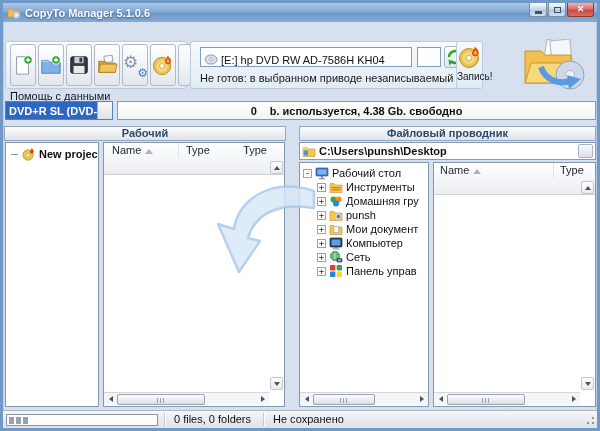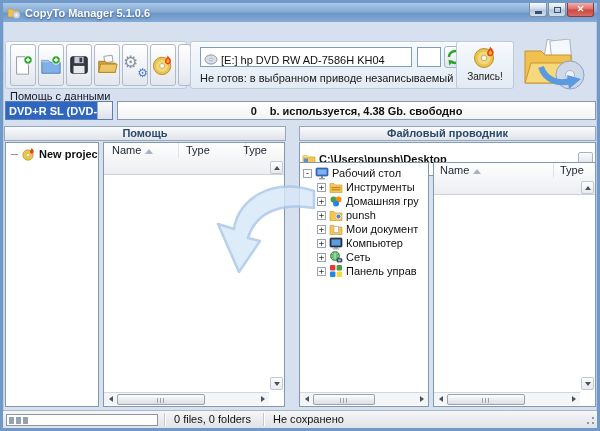--- a/index.html
+++ b/index.html
@@ -36,21 +36,21 @@
   .tb-drive{left:187px;width:272px;}
   .combo{background:#fff;border:1px solid #7f9db9;display:flex;align-items:flex-end;font-size:11px;color:#111;}
   .drive-combo{position:absolute;left:9px;top:5px;width:212px;height:20px;padding:0 3px;}
   .drive-combo .lbl{white-space:nowrap;overflow:hidden;}
   .sub-combo{position:absolute;left:226px;top:5px;width:24px;height:20px;padding:0 3px;}
   .combo-arrow{margin-left:auto;flex:none;}
   .tri-down{width:0;height:0;border-left:3.5px solid transparent;border-right:3.5px solid transparent;border-top:4px solid #3e4document;border-top-color:#3e4854;}
   .refresh-btn{position:absolute;left:253px;top:4px;width:22px;height:22px;border:1px solid #a8b4c4;border-radius:3px;background:linear-gradient(#ffffff,#dfe5ec);display:flex;align-items:center;justify-content:center;}
   .drive-status{position:absolute;left:9px;top:30px;font-size:11px;color:#1a1a1a;white-space:nowrap;}
 
-  .tb-burn{left:453px;width:58px;text-align:center;}
+  .tb-burn{left:453px;width:27px;text-align:center;}
   .tb-burn .burn-ic{margin:3px auto 0;width:24px;height:24px;}
   .tb-burn .burn-lbl{font-size:10px;color:#1a1a1a;margin-top:2px;}
   .tb-logo{position:absolute;left:512px;top:0;width:78px;height:52px;}
 
   
   .project-label{position:absolute;left:7px;top:87px;font-size:11px;color:#151526;}
   .media-combo{position:absolute;left:2px;top:98px;width:108px;height:19px;border:1px solid #5a7fb5;background:#fff;display:flex;}
   .media-sel{flex:1;background:#2f66c0;color:#fff;font-size:11px;font-weight:bold;display:flex;align-items:center;padding-left:3px;white-space:nowrap;overflow:hidden;}
   .media-arrow{width:15px;background:linear-gradient(#f8fafc,#dde2e9);border-left:1px solid #9ab0cc;display:flex;align-items:center;justify-content:center;}
   .capacity-bar{position:absolute;left:114px;top:98px;width:479px;height:19px;background:linear-gradient(#ffffff,#f2f3f5);border:1px solid #8a98aa;display:flex;align-items:center;justify-content:center;font-size:11px;font-weight:bold;color:#101010;}
@@ -59,21 +59,21 @@
   
   .panel{position:absolute;top:123px;height:282px;}
   .panel-left{left:1px;width:282px;}
   .panel-right{left:296px;width:297px;}
   .panel-header{position:absolute;left:0;top:0;right:0;height:15px;background:linear-gradient(#fafbfc,#dfe4ea);border:1px solid #97a6ba;font-size:11px;font-weight:bold;color:#2b4a6b;text-align:center;line-height:13px;}
   .databox{position:absolute;background:#fff;border:1px solid #8298b0;overflow:hidden;}
 
   .ltree{left:1px;top:16px;width:94px;bottom:1px;}
   .llist{left:99px;top:16px;right:1px;bottom:1px;}
 
-  .pathbar{position:absolute;left:0;top:16px;right:0;height:18px;border:1px solid #7f9db9;background:#fff;display:flex;align-items:center;font-size:11px;font-weight:bold;color:#101010;padding:16px 2px;}
+  .pathbar{position:absolute;left:0;top:16px;right:0;height:18px;border:1px solid #7f9db9;background:#fff;display:flex;align-items:center;font-size:11px;font-weight:bold;color:#101010;padding:0 2px;}
   .pathbar .ticon{margin-right:3px;}
   .path-arrow{margin-left:auto;width:15px;height:14px;border:1px solid #a8b4c4;border-radius:2px;background:linear-gradient(#f8fafc,#dde2e9);display:flex;align-items:center;justify-content:center;}
   .rtree{left:0;top:36px;width:130px;bottom:1px;}
   .rlist{left:134px;top:36px;right:0;bottom:1px;}
 
   .col-header{position:absolute;left:0;right:0;top:0;height:32px;background:linear-gradient(#fefefe,#ecede1f);background:linear-gradient(#fefefe,#eceef1);border-bottom:1px solid #cdd2d9;font-size:11px;color:#1c2430;}
   .col-cell{position:absolute;top:0;height:15px;line-height:15px;padding-left:2px;border-right:1px solid #e0e4e9;display:flex;align-items:center;gap:4px;}
   .sort-up{width:0;height:0;border-left:4px solid transparent;border-right:4px solid transparent;border-bottom:5px solid #a7b2c4;margin-top:1px;}
 
   
@@ -253,21 +253,21 @@
     <span class="media-arrow">
         <span class="tri-down"></span>
       </span>
   </div>
   <div class="capacity-bar">
     <span class="cap-val">0</span>
     <span>b. используется, 4.38 Gb. свободно</span>
   </div>
 
   <div class="panel panel-left">
-    <div class="panel-header">Помощь</div>
+    <div class="panel-header">Рабочий</div>
 
     <div class="databox ltree">
       <div class="trow" style="margin-top:4px;">
         <span class="dash-exp"></span>
         <span class="ticon">
           <svg viewBox="0 0 14 14">
               <circle cx="6" cy="8" r="5.2" fill="#e9c34d" stroke="#b8912f" stroke-width=".7"></circle>
               <circle cx="6" cy="8" r="1.6" fill="#f7f2dd" stroke="#c9b36a" stroke-width=".5"></circle>
               <path d="M9.6 1c1.1 1.6 2.6 2.3 2.1 4.1-.3 1.2-1.4 1.9-2.5 1.5-1-.4-1.6-1.5-1.2-2.5.4-1 1.5-1.6 1.6-3.1z" fill="#e8430e"></path>
             </svg>

